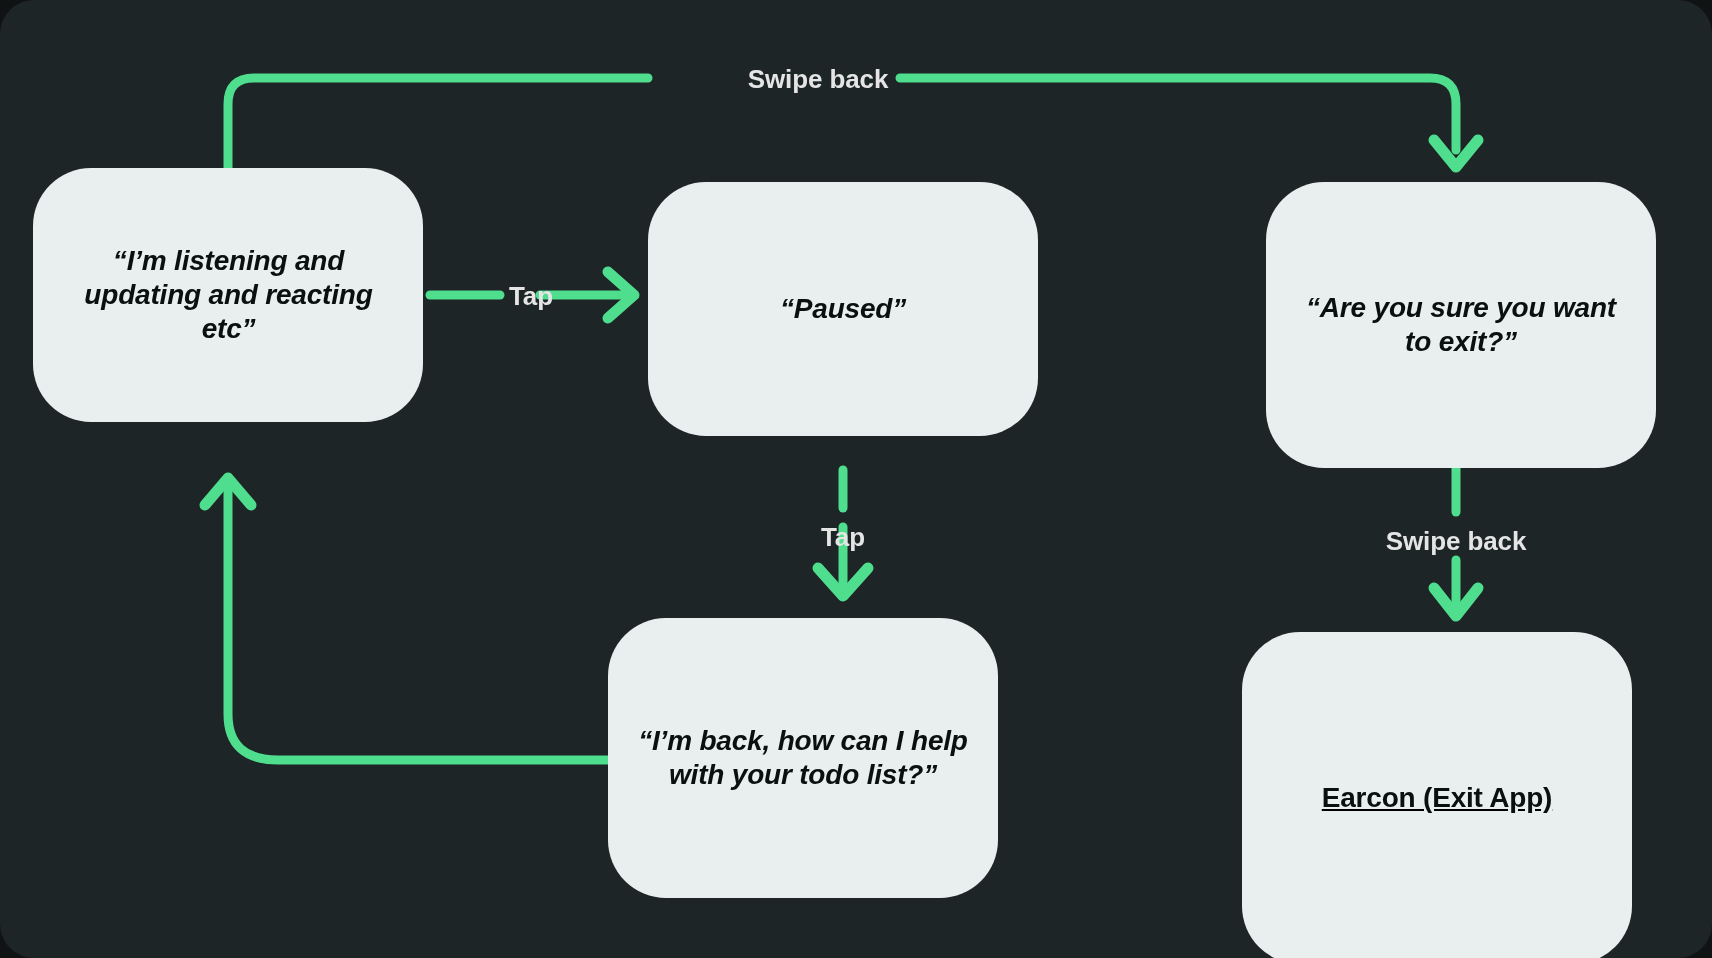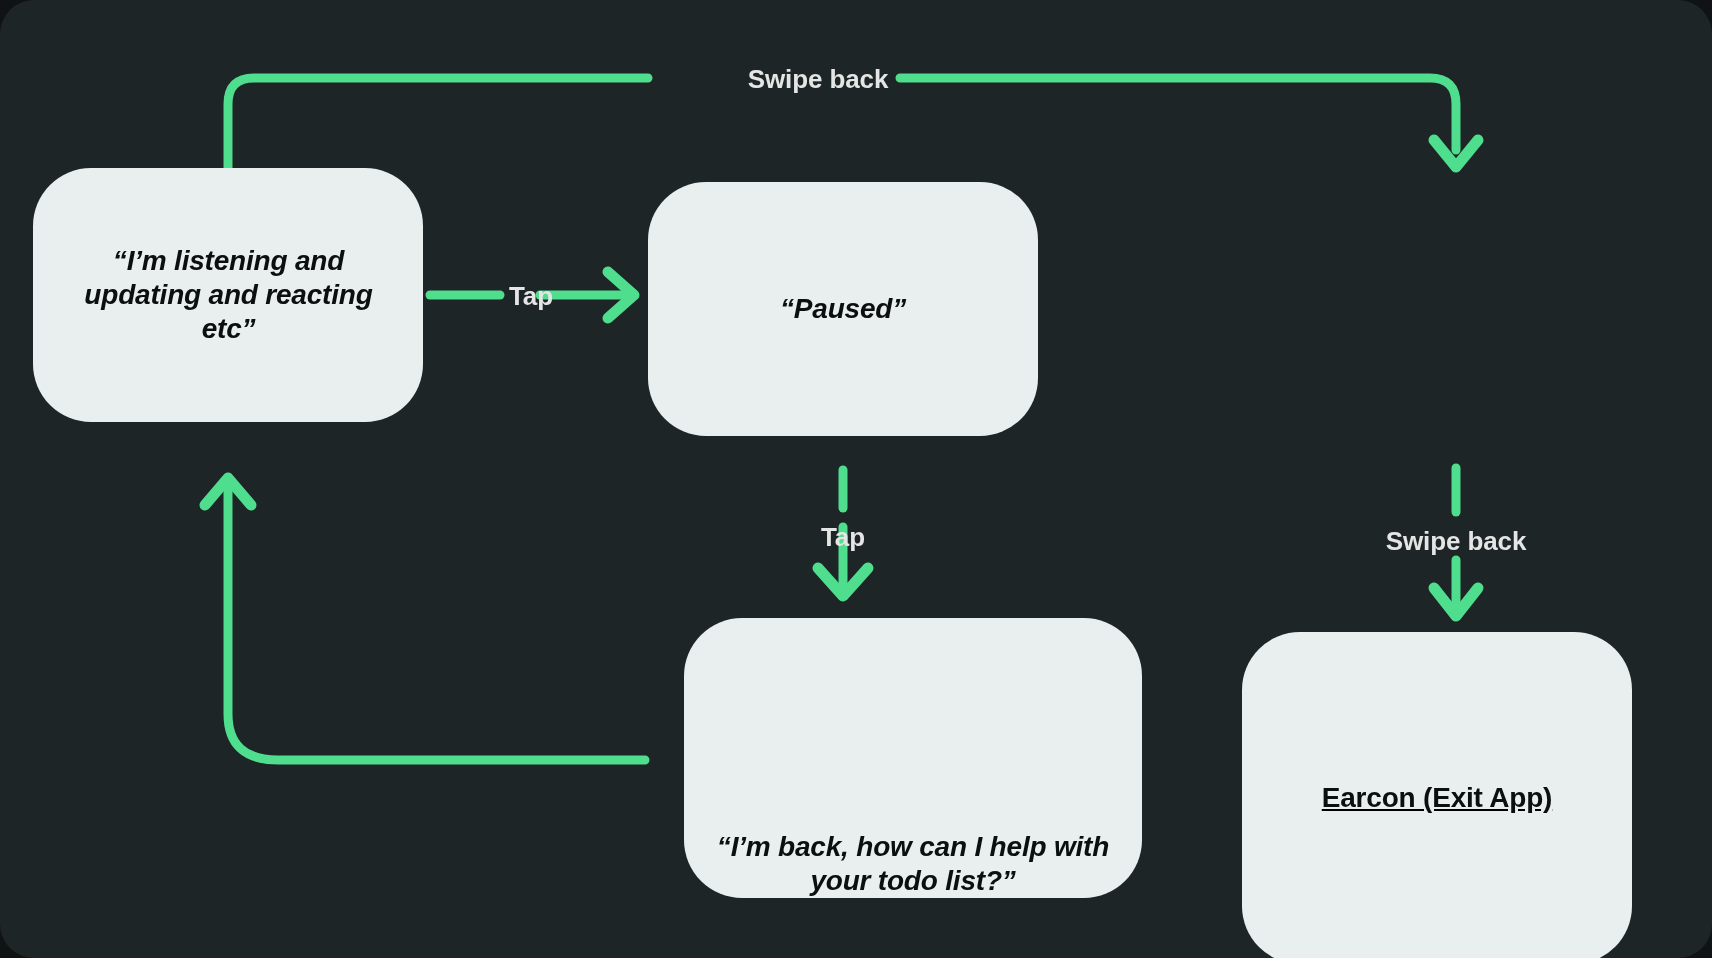--- a/index.html
+++ b/index.html
@@ -121,22 +121,25 @@
   </svg>
 
   <div class="node" style="left:33px; top:168px; width:390px; height:254px;padding-left:27px;">
     <div class="node-label">“I’m listening and updating and reacting etc”</div>
   </div>
 
   <div class="node" style="left:648px; top:182px; width:390px; height:254px;">
     <div class="node-label">“Paused”</div>
   </div>
 
+  <div class="node" style="left:1266px; top:182px; width:390px; height:286px;">
+    <div class="node-label">“Are you sure you want to exit?”</div>
+  </div>
 
-  <div class="node" style="left:684px; top:618px; width:458px; height:280px;align-items:flex-end;">
+  <div class="node" style="left:608px; top:618px; width:390px; height:280px;">
     <div class="node-label">“I’m back, how can I help with your todo list?”</div>
   </div>
 
   <div class="node" style="left:1242px; top:632px; width:390px; height:332px;text-decoration:underline;">
     <div class="node-label upright">Earcon (Exit App)</div>
   </div>
 
   <div class="edge-label" style="left:818px; top:79px;">Swipe back</div>
 
   <div class="edge-label" style="left:531px; top:296px;">Tap</div>

